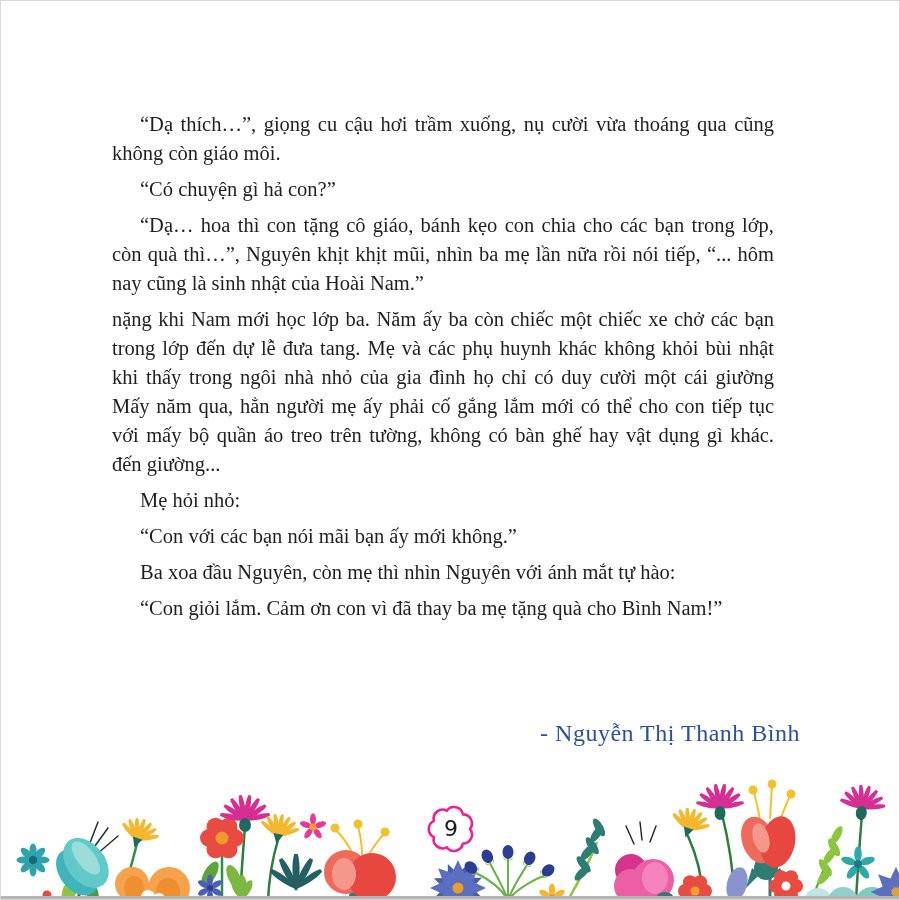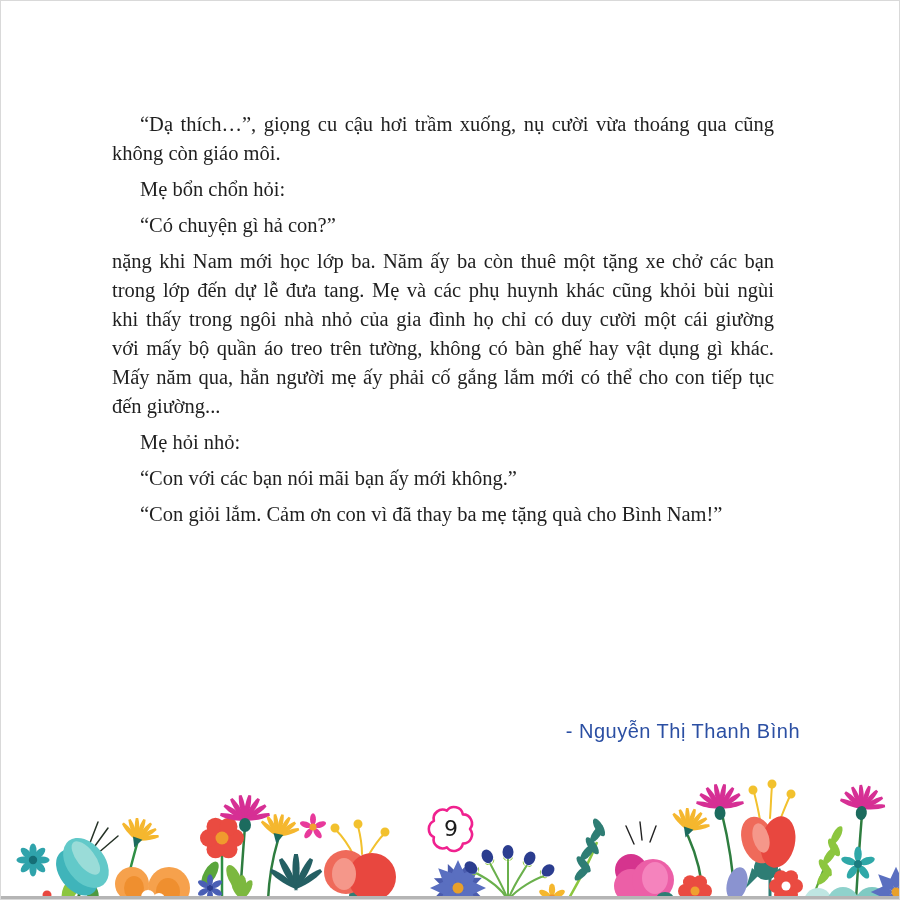--- a/index.html
+++ b/index.html
@@ -15,22 +15,22 @@
     position:absolute; left:112px; top:110px; width:678px;
   }
   .paragraph { margin:0 16px 7px 0; }
   .line {
     font-size:20.5px; line-height:29px; color:#1f1f1f;
   }
   .line.first { text-indent:28px; }
   .line.justify { text-align:justify; text-align-last:justify; -moz-text-align-last:justify; }
   .signature {
     position:absolute; top:720px; right:100px;
-    font-family:Liberation Sans, sans-serif;
-    font-size:20px; letter-spacing:0.5px;
+    font-family:Liberation Serif, serif;
+    font-size:24px; letter-spacing:0.5px;
     color:#2b4fa3;
   }
   .flowers { position:absolute; left:0; bottom:0; width:900px; height:122px; }
   .badge {
     position:absolute; left:425px; top:804px; width:52px; height:50px; z-index:5;
   }
   .badge svg { position:absolute; inset:0; }
   .badge-num {
     position:absolute; inset:0; display:flex; align-items:center; justify-content:center;
     font-family:"DejaVu Sans", sans-serif; font-size:22px; color:#1a1a1a; padding-bottom:2px;
@@ -40,38 +40,43 @@
 <body style="background: rgb(255, 255, 255);">
 
 <div class="page-frame"></div>
 
 <div class="story">
     <div class="paragraph">
       <div class="line first justify">“Dạ thích…”, giọng cu cậu hơi trầm xuống, nụ cười vừa thoáng qua cũng</div>
       <div class="line">không còn giáo môi.</div>
     </div>
     <div class="paragraph">
-      <div class="line first">Mẹ bổn chổn hỏi:</div>
-    </div>
-    <div class="paragraph">
       <div class="line first">“Có chuyện gì hả con?”</div>
     </div>
     <div class="paragraph">
-      <div class="line justify">nặng khi Nam mới học lớp ba. Năm ấy ba còn thuê một tặng xe chở các bạn</div>
-      <div class="line justify">trong lớp đến dự lễ đưa tang. Mẹ và các phụ huynh khác cũng khỏi bùi ngùi</div>
+      <div class="line first justify">“Dạ… hoa thì con tặng cô giáo, bánh kẹo con chia cho các bạn trong lớp,</div>
+      <div class="line justify">còn quà thì…”, Nguyên khịt khịt mũi, nhìn ba mẹ lần nữa rồi nói tiếp, “... hôm</div>
+      <div class="line">nay cũng là sinh nhật của Hoài Nam.”</div>
+    </div>
+    <div class="paragraph">
+      <div class="line justify">nặng khi Nam mới học lớp ba. Năm ấy ba còn chiếc một chiếc xe chở các bạn</div>
+      <div class="line justify">trong lớp đến dự lễ đưa tang. Mẹ và các phụ huynh khác không khỏi bùi nhật</div>
       <div class="line justify">khi thấy trong ngôi nhà nhỏ của gia đình họ chỉ có duy cười một cái giường</div>
+      <div class="line justify">Mấy năm qua, hẳn người mẹ ấy phải cố gắng lắm mới có thể cho con tiếp tục</div>
       <div class="line justify">với mấy bộ quần áo treo trên tường, không có bàn ghế hay vật dụng gì khác.</div>
-      <div class="line justify">Mấy năm qua, hẳn người mẹ ấy phải cố gắng lắm mới có thể cho con tiếp tục</div>
       <div class="line">đến giường...</div>
     </div>
     <div class="paragraph">
       <div class="line first">Mẹ hỏi nhỏ:</div>
     </div>
     <div class="paragraph">
       <div class="line first">“Con với các bạn nói mãi bạn ấy mới không.”</div>
+    </div>
+    <div class="paragraph">
+      <div class="line first">Ba xoa đầu Nguyên, còn mẹ thì nhìn Nguyên với ánh mắt tự hào:</div>
     </div>
     <div class="paragraph">
       <div class="line first">“Con giỏi lắm. Cảm ơn con vì đã thay ba mẹ tặng quà cho Bình Nam!”</div>
     </div>
   </div>
 
 <div class="signature" style="color: rgb(43, 79, 163);">- Nguyễn Thị Thanh Bình</div>
 
 <svg class="flowers" viewBox="0 0 900 122" aria-hidden="true">
   <defs>

